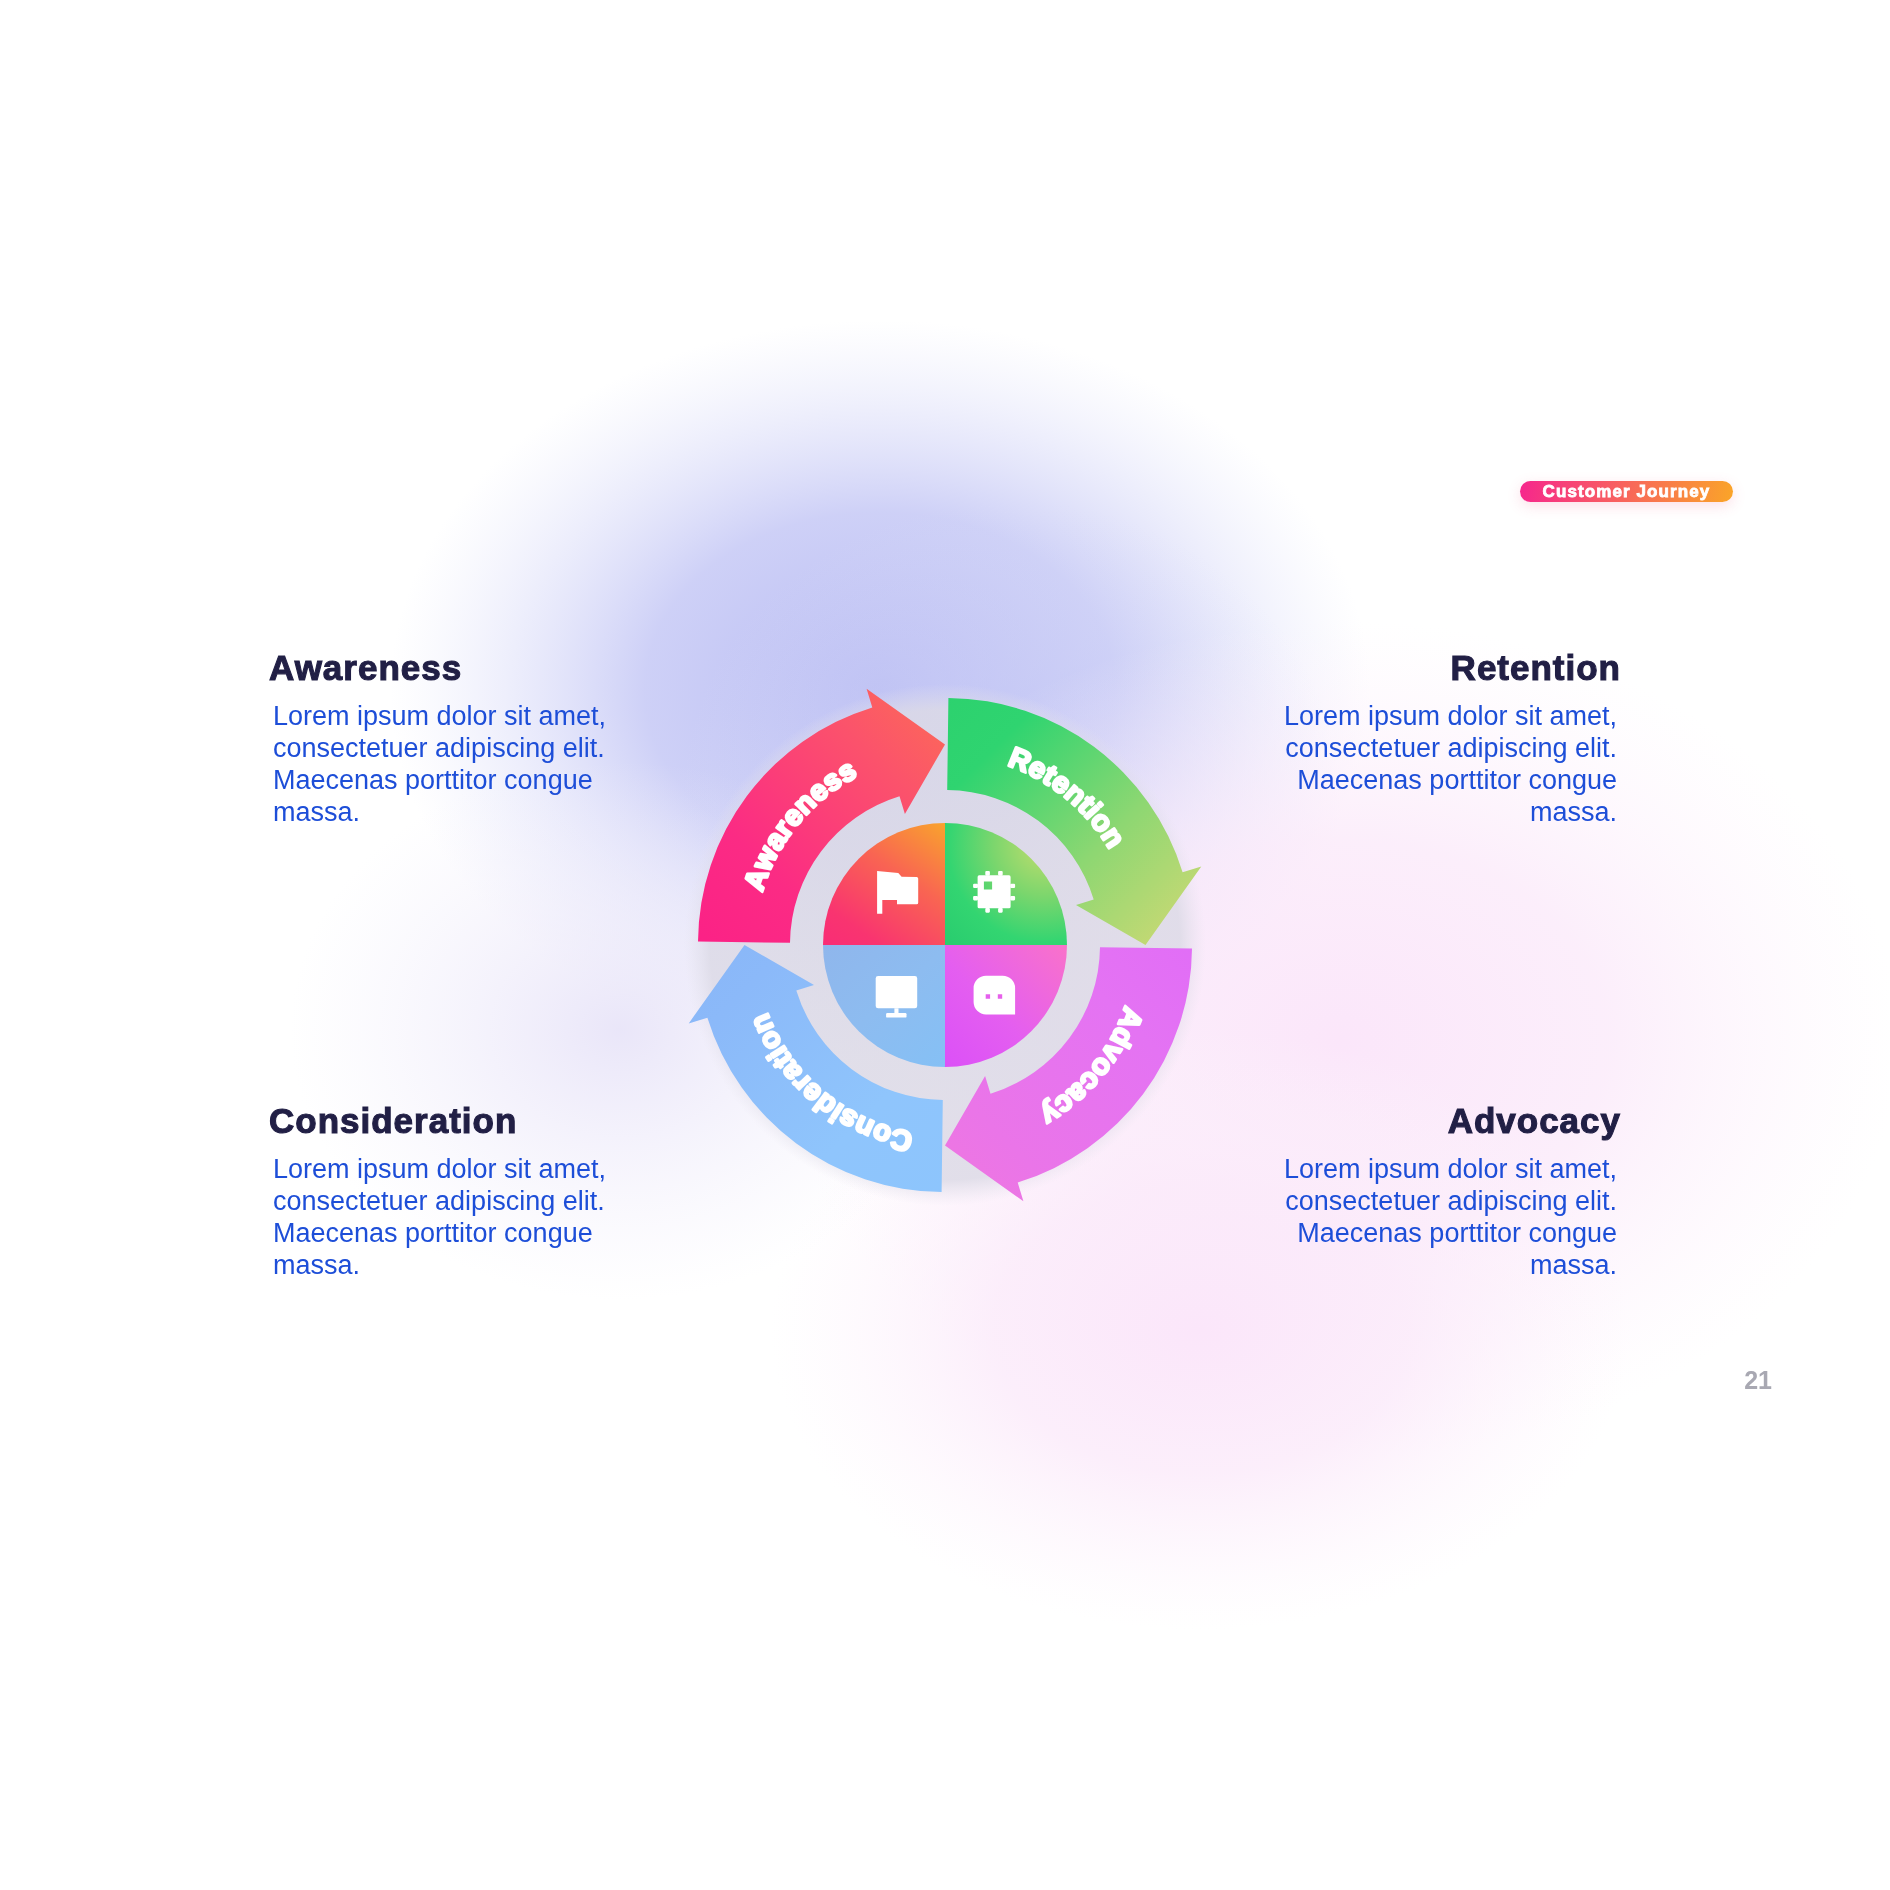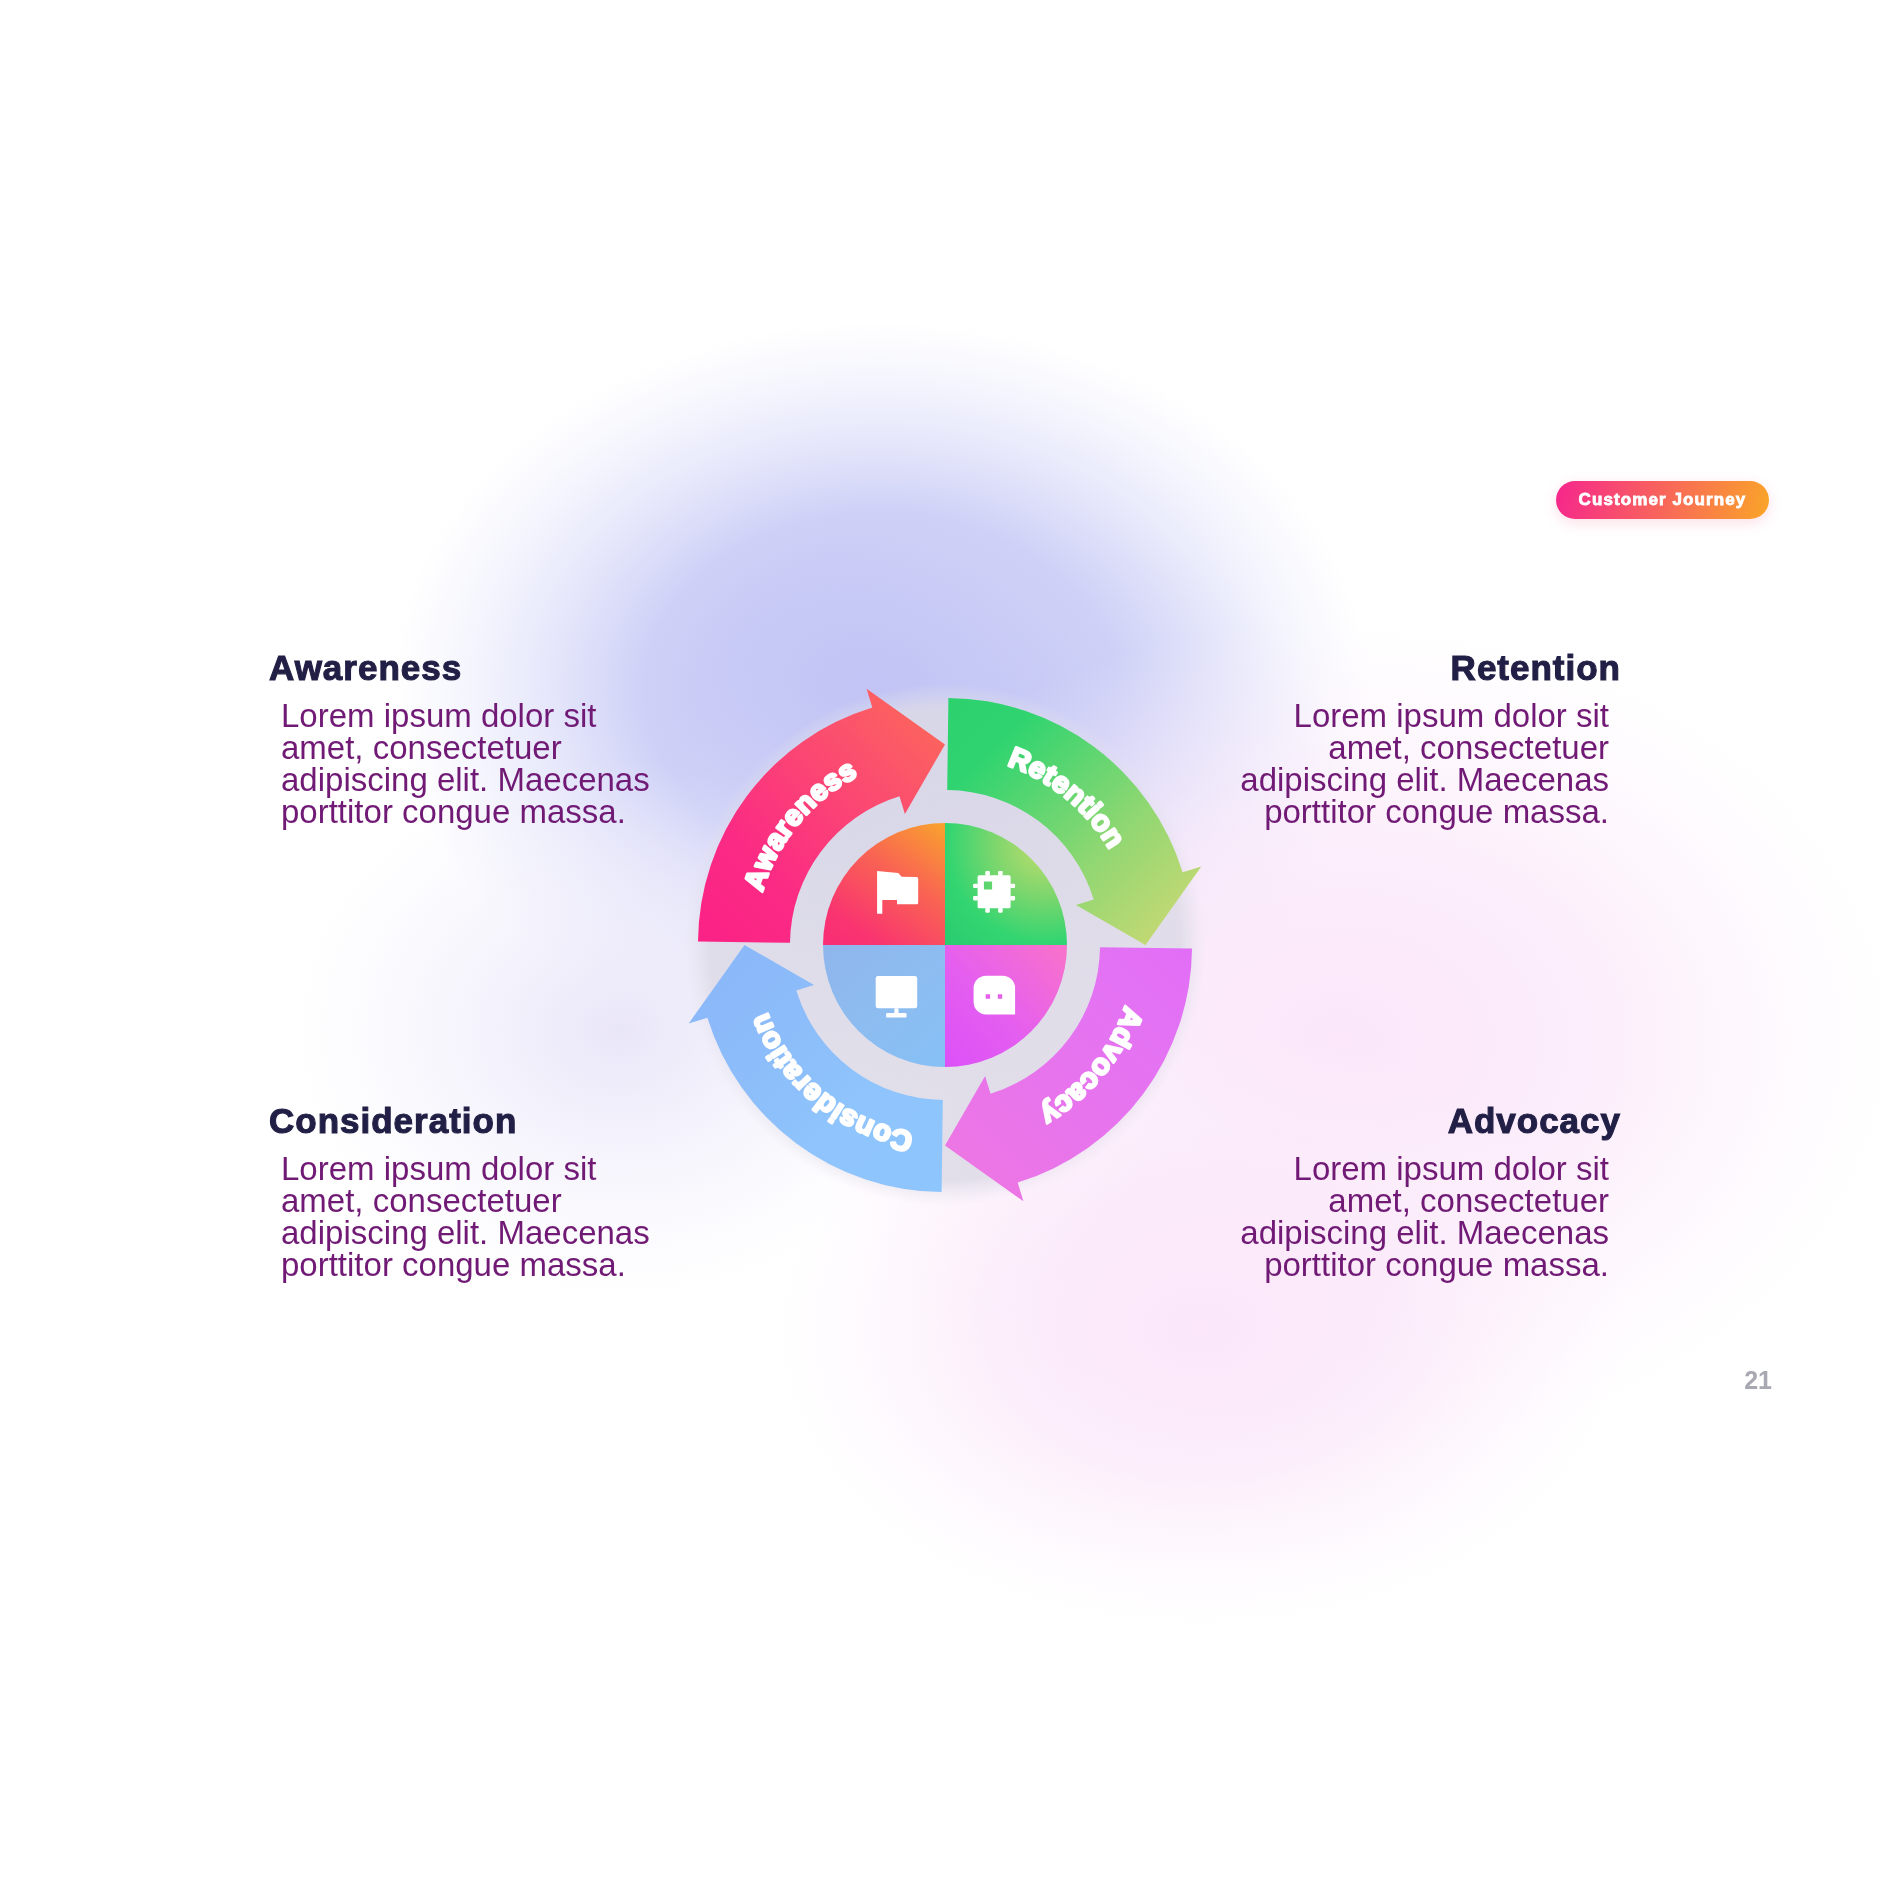--- a/index.html
+++ b/index.html
@@ -1,25 +1,25 @@
 <!DOCTYPE html>
 <html><head>
 <meta charset="utf-8">
 <title>Customer Journey</title>
 <style>
   html,body{margin:0;padding:0;}
   body{width:1890px;height:1890px;background:#ffffff;font-family:"Liberation Sans",sans-serif;overflow:hidden;}
   .slide{position:absolute;left:0;top:0;width:1890px;height:1890px;overflow:hidden;background:#fff;}
   .bg{position:absolute;inset:0;}
-  .badge{-webkit-font-smoothing:antialiased;position:absolute;left:1556px;top:481px;width:213px;height:38px;display:flex;align-items:center;justify-content:center;
+  .badge{-webkit-font-smoothing:antialiased;position:absolute;left:1520px;top:481px;width:213px;height:21px;display:flex;align-items:center;justify-content:center;
     border-radius:19.5px;color:#fff;font-weight:700;font-size:17px;letter-spacing:1.1px;-webkit-text-stroke:0.8px #fff;
     box-shadow:0 4px 14px rgba(240,80,120,.18);}
   .col{position:absolute;width:395px;}
   .col h2{-webkit-font-smoothing:antialiased;margin:0 0 15px 0;font-size:35px;font-weight:700;color:#211f45;letter-spacing:1px;line-height:1;-webkit-text-stroke:1.1px #211f45;}
-  .col p{-webkit-font-smoothing:antialiased;margin:12px;font-size:33px;line-height:32px;color:#701a75;font-weight:400;}
+  .col p{-webkit-font-smoothing:antialiased;margin:4px;font-size:27px;line-height:32px;color:#1d4ed8;font-weight:400;}
   .left{text-align:left;}
   .right{text-align:right;}
   .pg{position:absolute;right:118px;top:1366px;font-size:25px;color:#a8a8b2;font-weight:bold;}
   svg{position:absolute;left:0;top:0;}
   .arc-label text{-webkit-font-smoothing:antialiased;text-rendering:geometricPrecision;font-family:"Liberation Sans",sans-serif;font-weight:700;font-size:29px;fill:#fff;letter-spacing:0.3px;stroke:#fff;stroke-width:2.6px;paint-order:stroke fill;stroke-linejoin:round;}
 </style>
 </head>
 <body>
 
 <div class="slide">

